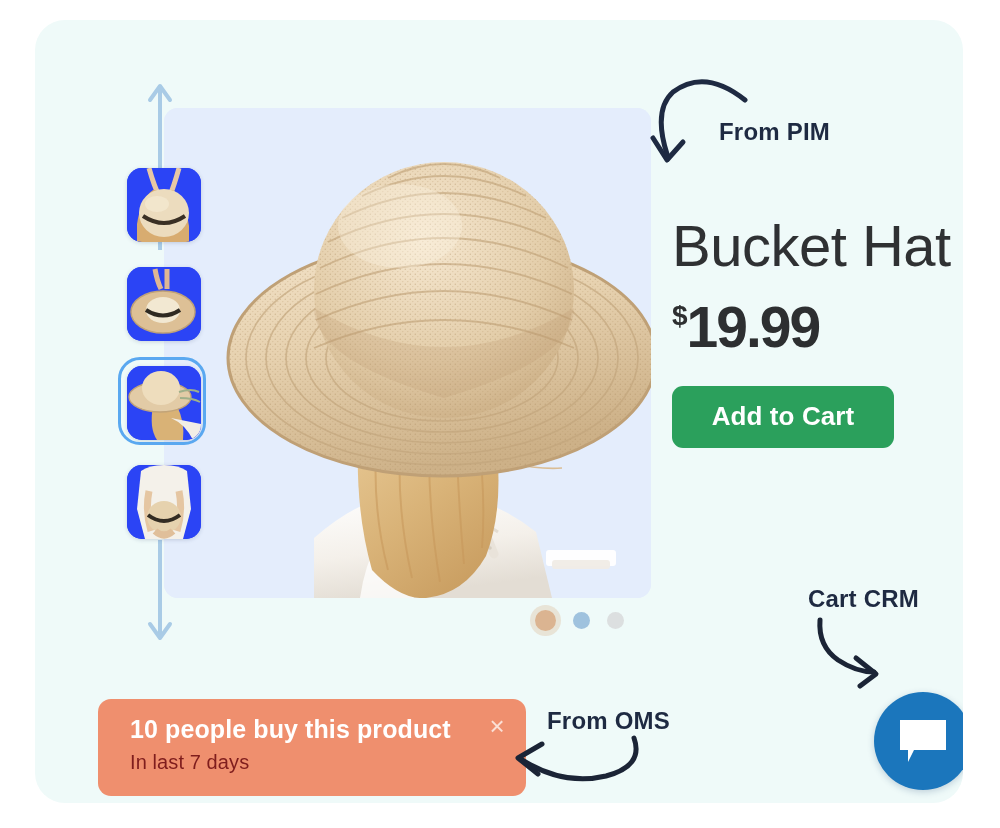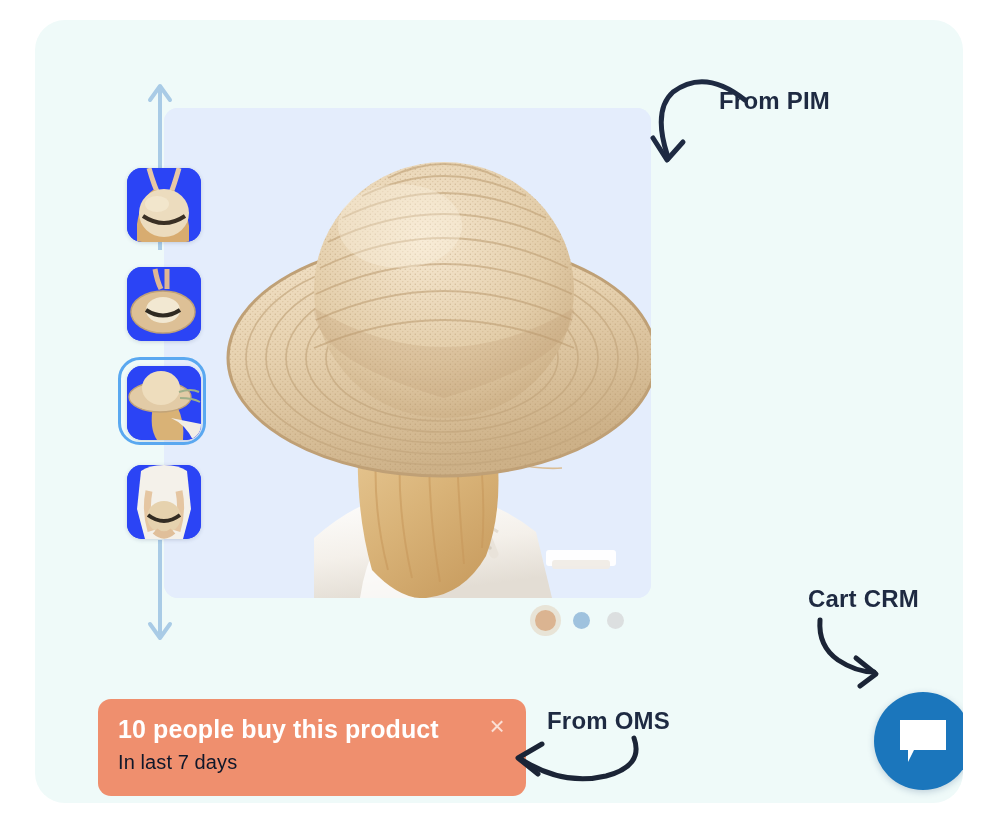--- a/index.html
+++ b/index.html
@@ -151,54 +151,54 @@
     position: absolute;
     font-size: 24px;
     font-weight: 700;
     color: #1e2a42;
     letter-spacing: 0.2px;
     white-space: nowrap;
     z-index: 12;
   }
   .annot-arrow { position: absolute; z-index: 12; pointer-events: none; }
 
-  #annot-pim-label { left: 719px; top: 87px; }
+  #annot-pim-label { left: 719px; top: 118px; }
   #annot-pim-arrow { left: 645px; top: 72px; }
 
   #annot-crm-label { left: 808px; top: 585px; }
   #annot-crm-arrow { left: 812px; top: 612px; }
 
   #annot-oms-label { left: 540px; top: 707px; margin-left: 7px; }
   #annot-oms-arrow { left: 506px; top: 732px; }
 
   
   #social-proof-toast {
     position: absolute;
     left: 63px;
     top: 679px;
     width: 428px;
     height: 97px;
     background: #ef8f6e;
     border-radius: 13px;
     box-sizing: border-box;
-    padding: 16px 20px 0 20px;
+    padding: 16px 20px 0 32px;
     z-index: 10;
   }
   #toast-headline {
     font-size: 25px;
     font-weight: 700;
     color: #ffffff;
     line-height: 1.15;
     letter-spacing: 0.1px;
   }
   #toast-subtext {
     margin-top: 7px;
     font-size: 20px;
     font-weight: 400;
-    color: #0f172a;
+    color: #7f1d1d;
     letter-spacing: 0.1px;
   }
   #toast-close-button {
     position: absolute;
     right: 14px;
     top: 12px;
     width: 30px;
     height: 30px;
     border: none;
     background: transparent;
@@ -403,20 +403,29 @@
     </div>
 
   </div>
 
   <div id="carousel-dots">
     <span class="dot active" style="background:#dbb491"></span>
     <span class="dot" style="background:#9fc2de"></span>
     <span class="dot" style="background:#dcdfe0"></span>
   </div>
 
+  <div id="product-info">
+    <h1 id="product-title">Bucket Hat</h1>
+
+    <div id="product-price">
+      <span id="price-currency">$</span><span id="price-amount">19.99</span>
+    </div>
+
+    <button id="add-to-cart-button">Add to Cart</button>
+  </div>
 
   <div id="social-proof-toast">
     <div id="toast-headline">10 people buy this product</div>
     <div id="toast-subtext">In last 7 days</div>
     <button id="toast-close-button">×</button>
   </div>
 
   <button id="chat-launcher-button">
     <svg width="50" height="46" viewBox="0 0 50 46">
       <path d="M2 2 H48 V32 H16 L10 44 L10 32 H2 Z" fill="#ffffff"></path>

